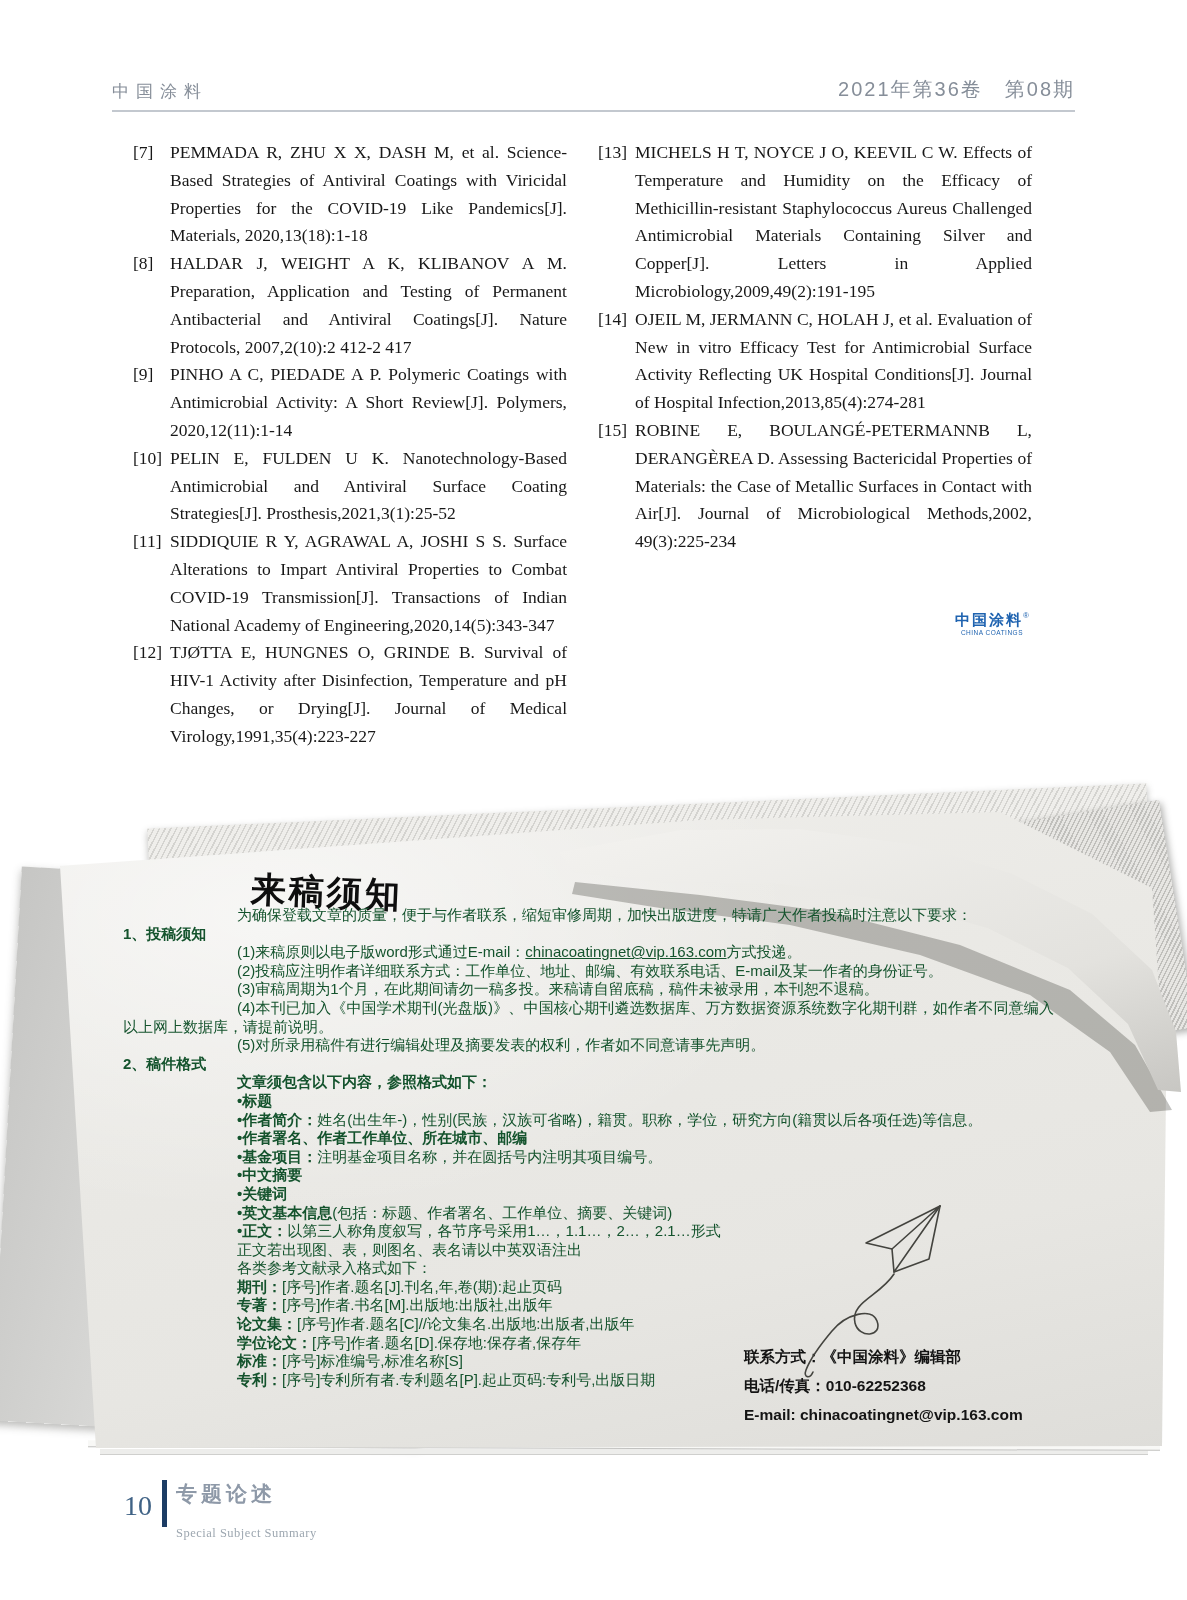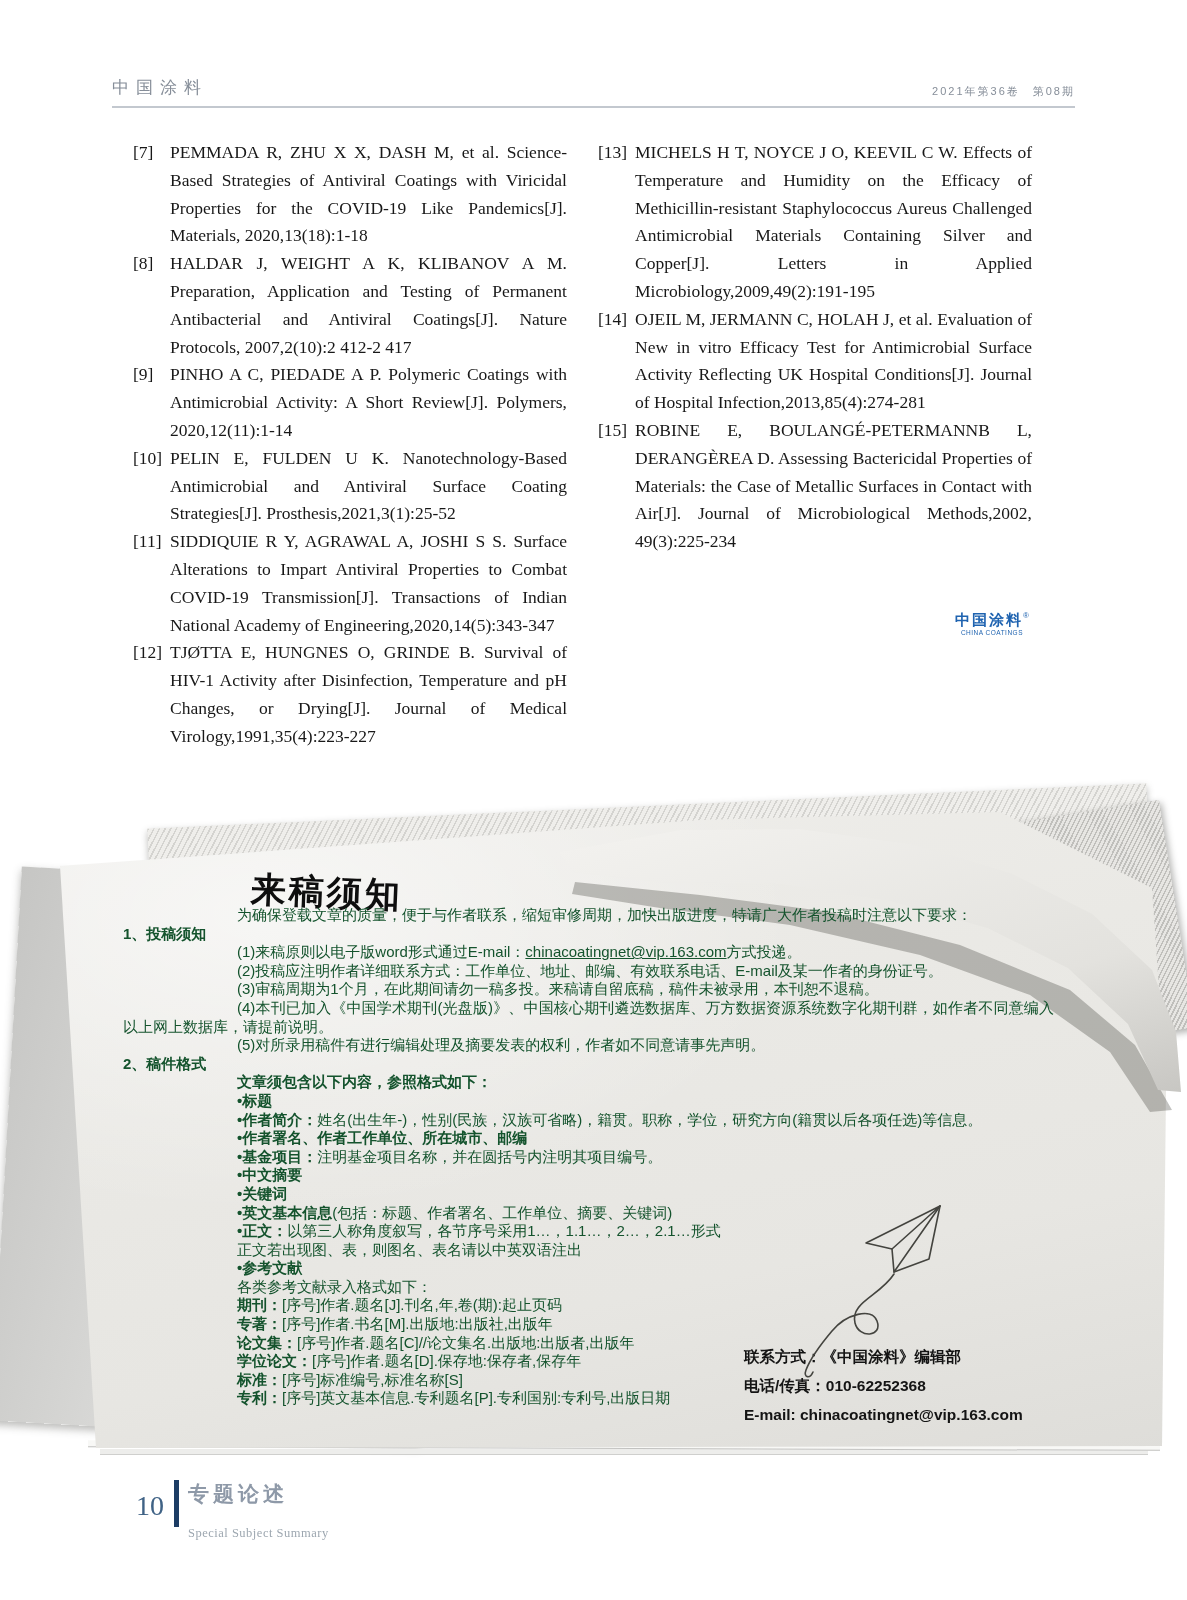--- a/index.html
+++ b/index.html
@@ -3,21 +3,21 @@
 <meta charset="utf-8">
 <style>
   html,body{margin:0;padding:0;background:#fff;}
   .page{position:relative;width:1187px;height:1600px;background:#ffffff;overflow:hidden;
         font-family:"Liberation Sans",sans-serif;}
 
   
   .hdr{position:absolute;left:112px;top:76px;width:963px;display:flex;justify-content:space-between;
        align-items:flex-end;color:#868e99;border-bottom:2px solid #c3c8cf;padding-bottom:7px;}
   .hdr-left{font-size:17px;letter-spacing:7px;}
-  .hdr-right{font-size:11px;letter-spacing:2px;}
+  .hdr-right{font-size:20px;letter-spacing:2px;}
 
   
   .refs{position:absolute;left:133px;top:139px;width:899px;display:flex;gap:31px;
         font-family:"Liberation Serif","DejaVu Serif",serif;font-size:17.5px;color:#181818;}
   .ref-col{width:434px;}
   .ref{position:relative;padding-left:37px;text-align:justify;line-height:27.8px;}
   .ref-num{position:absolute;left:0;top:0;}
 
   .brandlogo{position:absolute;left:955px;top:612px;text-align:center;line-height:1;}
   .brandlogo .cn{color:#1f63b0;font-weight:bold;font-size:15px;letter-spacing:2px;}
@@ -68,21 +68,21 @@
   .nline.sub{margin-left:114px;}
   .nline .lead{font-weight:bold;}
   .nline .ul{text-decoration:underline;}
 
   .contact{position:absolute;left:744px;top:552px;z-index:6;font-size:15.5px;font-weight:bold;
       color:#141414;line-height:29px;}
 
   .doodle{position:absolute;left:788px;top:400px;z-index:6;}
 
   
-  .footer{position:absolute;left:136px;top:1480px;display:flex;align-items:flex-start;}
+  .footer{position:absolute;left:124px;top:1480px;display:flex;align-items:flex-start;}
   .pageno{font-family:"Liberation Serif",serif;font-size:28px;color:#3f6285;margin-top:10px;}
   .fbar{width:5px;height:47px;background:#1c3c64;margin:0 9px 0 10px;}
   .sec-cn{font-size:21px;font-weight:bold;color:#8e99a8;letter-spacing:4px;}
   .sec-en{font-family:"Liberation Serif",serif;font-size:12.5px;color:#9da7b0;margin-top:18px;letter-spacing:.5px;}
 </style>
 </head>
 <body>
 
 <div class="page">
 
@@ -219,23 +219,20 @@
         </div>
 
         <div class="nline sub">
           <span class="lead">•正文：</span><span>以第三人称角度叙写，各节序号采用1…，1.1…，2…，2.1…形式</span><span class="ul"></span><span></span>
         </div>
 
         <div class="nline sub">
           <span class="lead"></span><span>正文若出现图、表，则图名、表名请以中英双语注出</span><span class="ul"></span><span></span>
         </div>
 
-        <div class="nline sub">
-          <span class="lead">•参考文献</span><span></span><span class="ul"></span><span></span>
-        </div>
 
 
         <div class="nline sub">
           <span class="lead"></span><span>各类参考文献录入格式如下：</span><span class="ul"></span><span></span>
         </div>
 
         <div class="nline sub">
           <span class="lead">期刊：</span><span>[序号]作者.题名[J].刊名,年,卷(期):起止页码</span><span class="ul"></span><span></span>
         </div>
 
@@ -249,21 +246,21 @@
 
         <div class="nline sub">
           <span class="lead">学位论文：</span><span>[序号]作者.题名[D].保存地:保存者,保存年</span><span class="ul"></span><span></span>
         </div>
 
         <div class="nline sub">
           <span class="lead">标准：</span><span>[序号]标准编号,标准名称[S]</span><span class="ul"></span><span></span>
         </div>
 
         <div class="nline sub">
-          <span class="lead">专利：</span><span>[序号]英文基本信息.专利题名[P].专利国别:专利号,出版日期</span><span class="ul"></span><span></span>
+          <span class="lead">专利：</span><span>[序号]专利所有者.专利题名[P].起止页码:专利号,出版日期</span><span class="ul"></span><span></span>
         </div>
       </div>
 
     <div class="contact">
       <div>联系方式：《中国涂料》编辑部</div>
       <div>电话/传真：010-62252368</div>
       <div>E-mail:  chinacoatingnet@vip.163.com</div>
     </div>
 
     <svg class="doodle" width="175" height="210" viewBox="0 0 175 210" fill="none">

